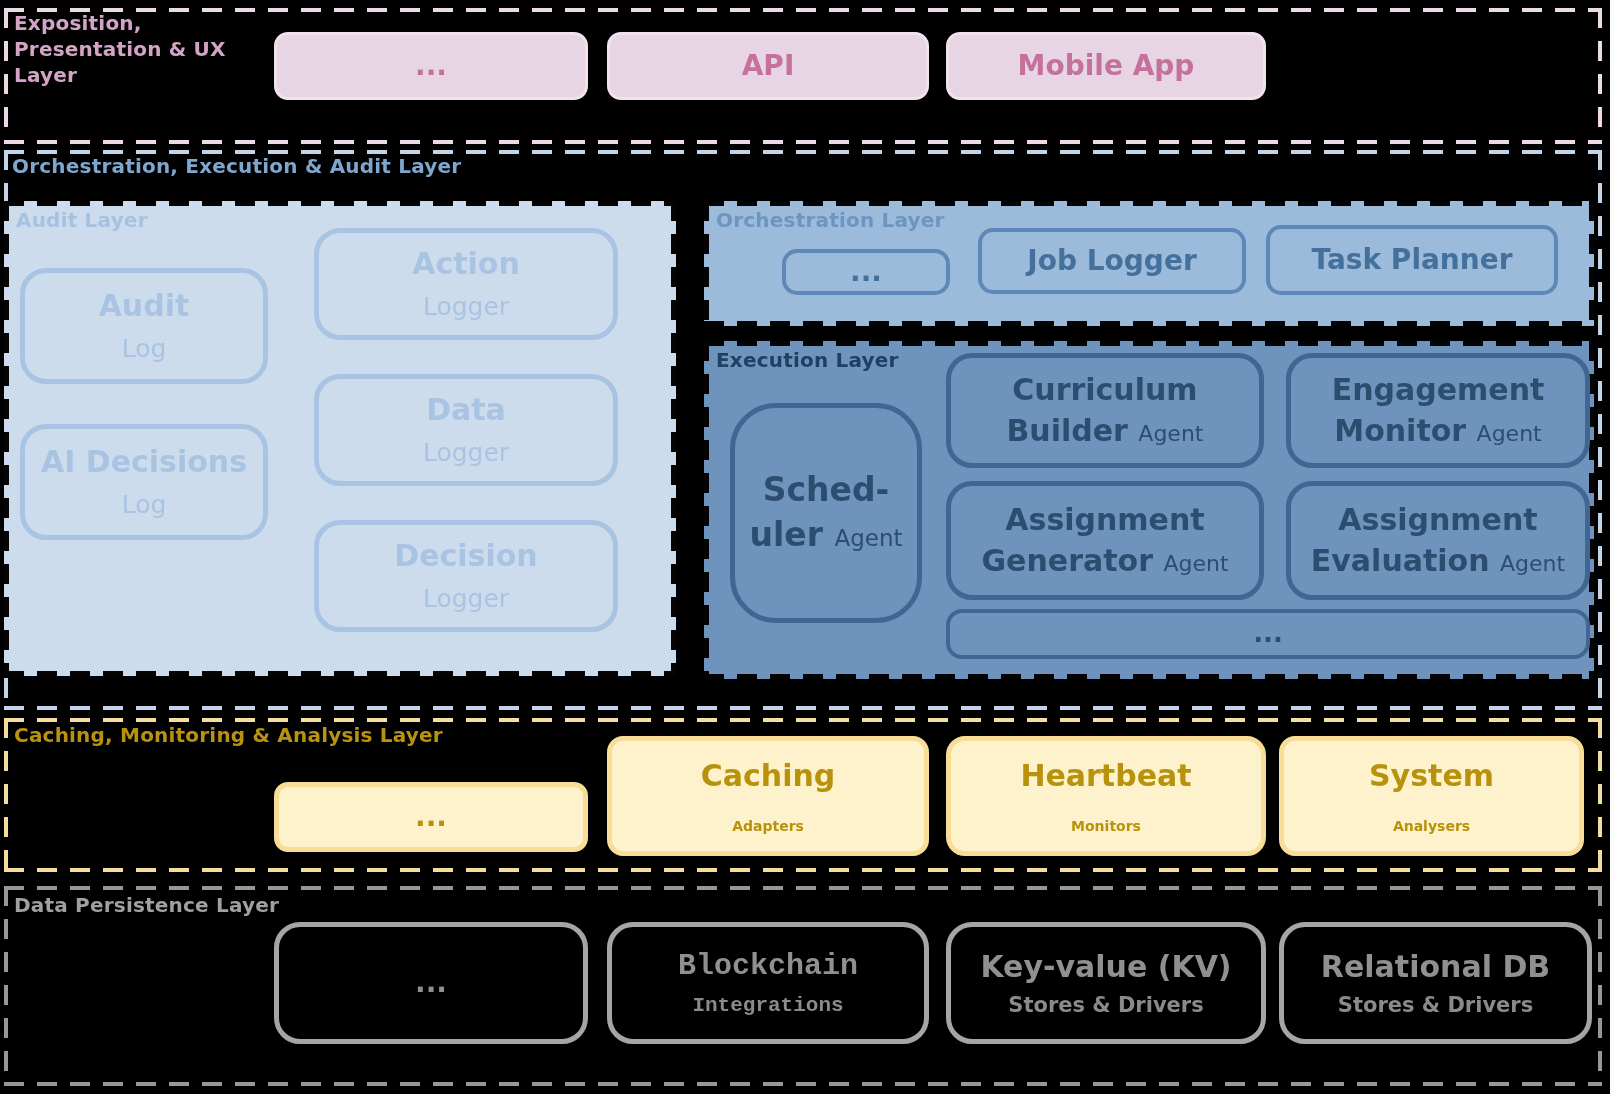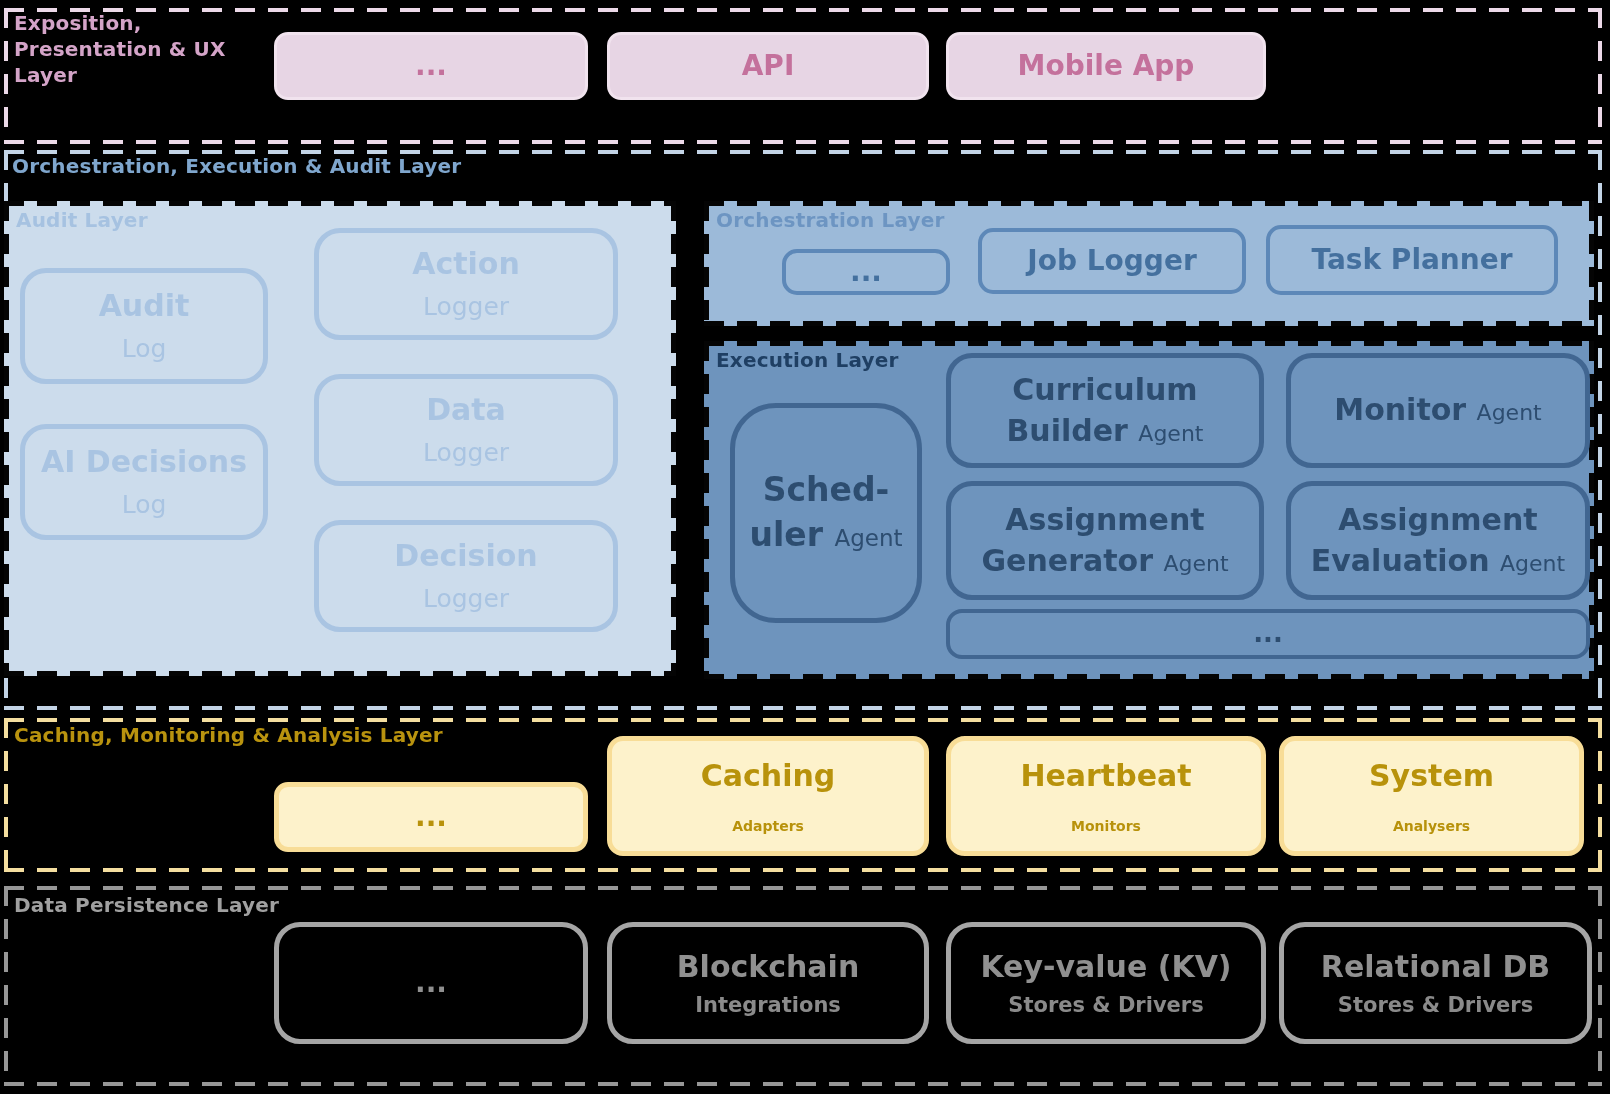--- a/index.html
+++ b/index.html
@@ -148,20 +148,21 @@
 
       <div class="bx bx-exec" style="left:242px;top:12px;width:318px;height:115px;">
         <div class="t">Curriculum</div>
         <div class="t">
           <span>Builder</span>
           <span class="sfx">Agent</span>
         </div>
       </div>
 
       <div class="bx bx-exec" style="left:582px;top:12px;width:304px;height:115px;">
+        <div class="t">Engagement</div>
         <div class="t">
           <span>Monitor</span>
           <span class="sfx">Agent</span>
         </div>
       </div>
 
       <div class="bx bx-exec" style="left:242px;top:140px;width:318px;height:119px;">
         <div class="t">Assignment</div>
         <div class="t">
           <span>Generator</span>
@@ -200,21 +201,21 @@
       <div class="t">System</div>
       <div class="st">Analysers</div>
     </div>
   </section>
 
   <section class="layer dashframe" id="layer-data">
     <div class="layer-label">Data Persistence Layer</div>
     <div class="bx bx-data" id="bx-data-more" style="left:270px;top:36px;width:314px;height:122px;">
       <div>...</div>
     </div>
-    <div class="bx bx-data" style="left:603px;top:36px;width:322px;height:122px;">
+    <div class="bx bx-data" style="left:603px;top:36px;width:322px;height:122px;font-family:Liberation Mono, monospace;">
       <div class="t">Blockchain</div>
       <div class="st">Integrations</div>
     </div>
     <div class="bx bx-data" style="left:942px;top:36px;width:320px;height:122px;">
       <div class="t">Key-value (KV)</div>
       <div class="st">Stores &amp; Drivers</div>
     </div>
     <div class="bx bx-data" style="left:1275px;top:36px;width:313px;height:122px;">
       <div class="t">Relational DB</div>
       <div class="st">Stores &amp; Drivers</div>

